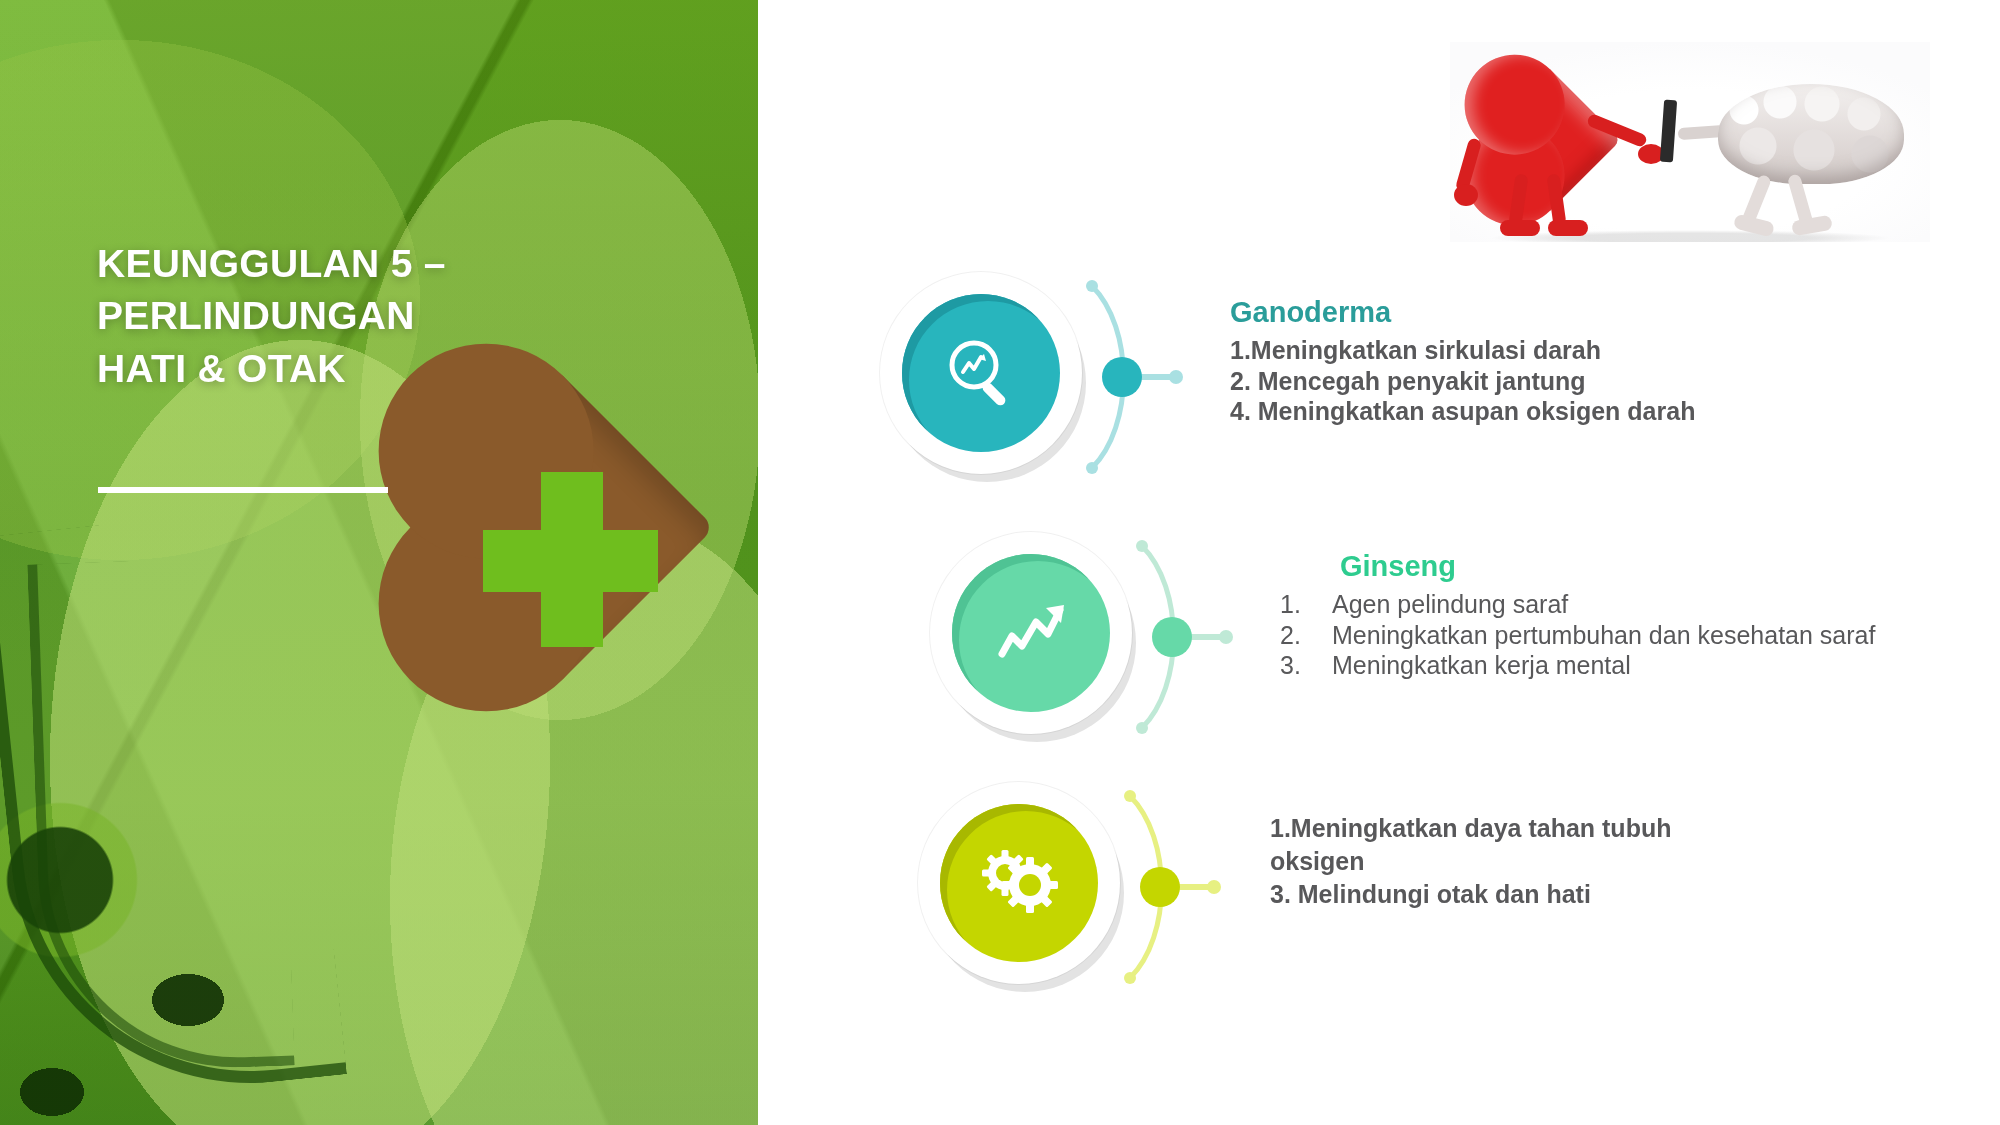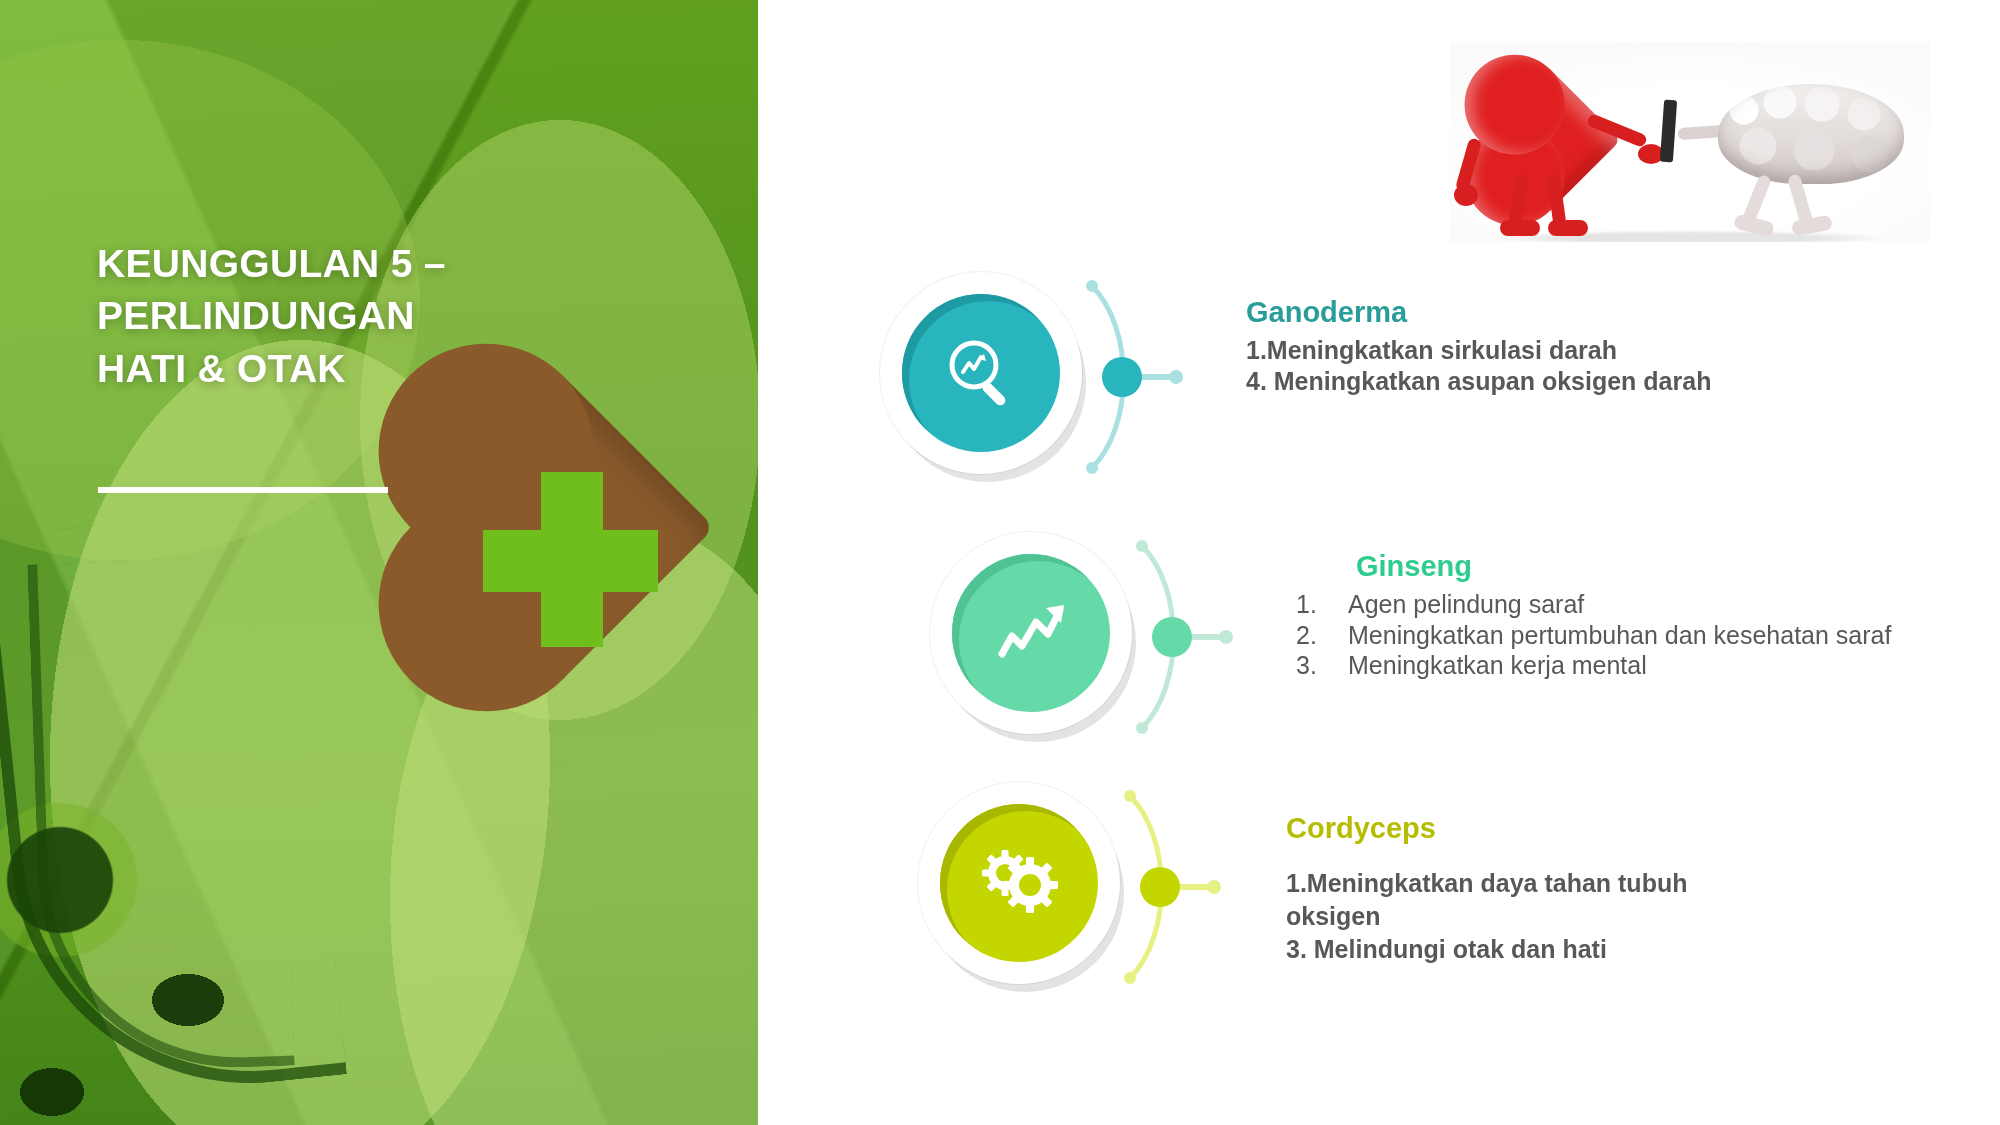--- a/index.html
+++ b/index.html
@@ -150,21 +150,21 @@
     background:#ffffff;box-shadow:0 0 0 1px rgba(0,0,0,.06);
   }
   .medal .disc{
     position:absolute;left:22px;top:22px;width:158px;height:158px;border-radius:50%;
   }
   .medal .disc .glyph{
     position:absolute;inset:0;display:flex;align-items:center;justify-content:center;
   }
   .conn{position:absolute;top:0;left:172px;width:150px;height:210px;}
 
-  .txt{position:absolute;margin-left:16px;}
+  .txt{position:absolute;}
   .hd{font-weight:bold;font-size:29px;margin:0 0 6px 0;line-height:1.15;}
   .bodytxt{font-size:25px;color:#58585a;line-height:1.22;}
   .bodytxt .li{white-space:nowrap;font-weight:bold;}
   .olist{list-style:none;margin:0;padding:0;font-size:25px;color:#58585a;line-height:1.22;}
   .olist li{display:flex;}
   .olist .num{width:52px;flex:none;}
   .olist .val{flex:1;}
 
   
   #row-gano{left:880px;top:272px;}
@@ -237,20 +237,21 @@
       <circle cx="40" cy="14" r="6" fill="#a9e0e2"></circle>
       <circle cx="40" cy="196" r="6" fill="#a9e0e2"></circle>
       <line x1="70" y1="105" x2="124" y2="105" stroke="#a9e0e2" stroke-width="6" stroke-linecap="round"></line>
       <circle cx="124" cy="105" r="7" fill="#a9e0e2"></circle>
       <circle cx="70" cy="105" r="20" fill="#28b5bd"></circle>
     </svg>
     <div class="txt">
       <div class="hd" style="color:#2a9d9a;">Ganoderma</div>
       <div class="bodytxt">
         <div class="li">1.Meningkatkan sirkulasi darah</div>
+        <div class="li">2. Mencegah penyakit jantung</div>
         <div class="li">4. Meningkatkan asupan oksigen darah</div>
       </div>
     </div>
   </div>
 
   <div class="row" id="row-gins">
     <div class="medal">
       <div class="drop"></div>
       <div class="ring"></div>
       <div class="disc" style="background:#66d9a8;box-shadow:inset 7px 7px 0 0 #4fc394;">
@@ -332,21 +333,20 @@
     </div>
     <svg class="conn" viewBox="0 0 150 210">
       <path d="M40 14 C 82 56, 82 154, 40 196" fill="none" stroke="#e7f082" stroke-width="5" stroke-linecap="round"></path>
       <circle cx="40" cy="14" r="6" fill="#e7f082"></circle>
       <circle cx="40" cy="196" r="6" fill="#e7f082"></circle>
       <line x1="70" y1="105" x2="124" y2="105" stroke="#e7f082" stroke-width="6" stroke-linecap="round"></line>
       <circle cx="124" cy="105" r="7" fill="#e7f082"></circle>
       <circle cx="70" cy="105" r="20" fill="#c4d600"></circle>
     </svg>
     <div class="txt">
-      <div class="hd" style="color:#b5bd00;margin-bottom:22px;">Cordyceps</div>
       <div class="bodytxt" style="line-height:1.32;">
         <div class="li">1.Meningkatkan daya tahan tubuh</div>
         <div class="li">oksigen</div>
         <div class="li">3. Melindungi otak dan hati</div>
       </div>
     </div>
   </div>
 
 </div>
 

